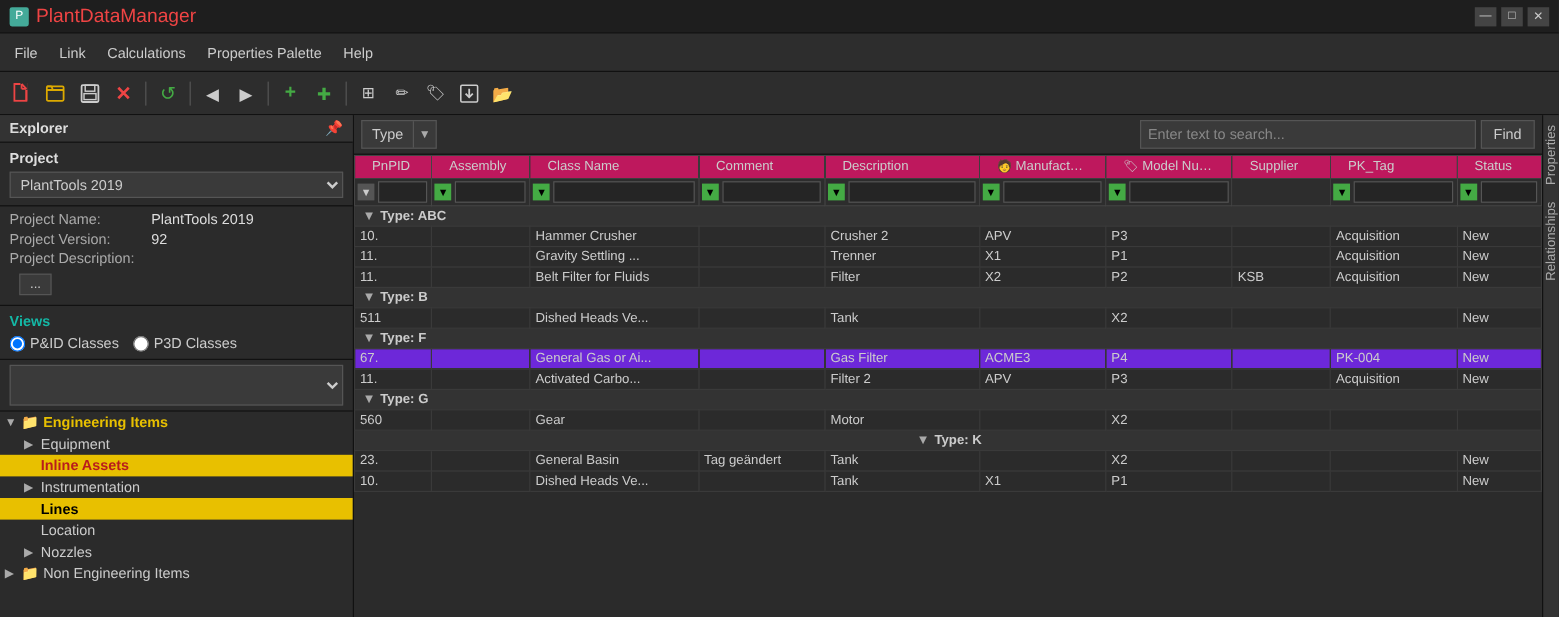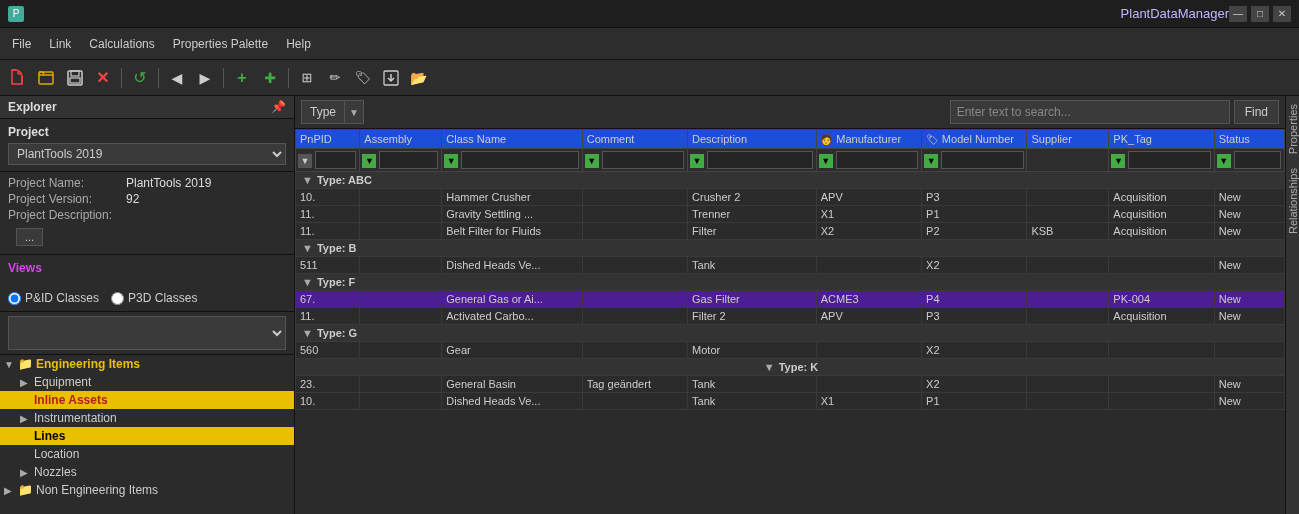--- a/index.html
+++ b/index.html
@@ -8,21 +8,21 @@
     
     .title-bar {
       background: #1e1e1e;
       height: 28px;
       display: flex;
       align-items: center;
       padding: 0 8px;
       border-bottom: 1px solid #111;
     }
     .title-bar-icon { width: 16px; height: 16px; background: #4a9; border-radius: 2px; margin-right: 6px; display: flex; align-items: center; justify-content: center; font-size: 10px; color: #fff; }
-    .title-bar-text { font-size: 13px; color: #c4b5fd; flex: 1; text-align: right; }
+    .title-bar-text { font-size: 16px; color: #ef4444; flex: 1; }
     .title-bar-controls { display: flex; gap: 4px; }
     .title-btn { width: 18px; height: 16px; background: #444; border: none; color: #ccc; cursor: pointer; font-size: 10px; display: flex; align-items: center; justify-content: center; }
 
     
     .menu-bar {
       background: #2d2d2d;
       height: 32px;
       display: flex;
       align-items: center;
       padding: 0 4px;
@@ -97,21 +97,21 @@
       margin: 4px 8px;
       padding: 2px 8px;
       background: #3a3a3a;
       border: 1px solid #555;
       color: #ccc;
       cursor: pointer;
       font-size: 11px;
     }
 
     .views-section { padding: 6px 8px; border-bottom: 1px solid #111; }
-    .views-label { font-weight: bold; color: #d946ef; margin-bottom: 16px; }
+    .views-label { font-weight: bold; color: #14b8a6; margin-bottom: 4px; }
     .views-radios { display: flex; gap: 12px; }
     .radio-label { color: #ccc; display: flex; align-items: center; gap: 4px; cursor: pointer; }
 
     .data-select-row { padding: 4px 8px; border-bottom: 1px solid #111; display: flex; gap: 4px; }
     .data-select {
       flex: 1;
       background: #3a3a3a;
       border: 1px solid #555;
       color: #ccc;
       padding: 16px 4px;
@@ -181,23 +181,23 @@
       border: 1px solid #555;
       color: #ccc;
       cursor: pointer;
       font-size: 12px;
     }
 
     
     .grid-container { flex: 1; overflow: auto; position: relative; }
     .grid-table { width: 100%; border-collapse: collapse; table-layout: fixed; }
     .grid-table th {
-      background: #1d4ed8;
+      background: #be185d;
       border: 1px solid #444;
-      padding: 3px 4px;
+      padding: 3px 14px;
       text-align: left;
       font-size: 11px;
       color: #ccc;
       font-weight: normal;
       white-space: nowrap;
       overflow: hidden;
       text-overflow: ellipsis;
       position: sticky;
       top: 0;
       z-index: 2;
@@ -560,21 +560,21 @@
               <td>Tank</td>
               <td></td>
               <td>X2</td>
               <td></td>
               <td class="pk-tag-cell"></td>
               <td class="status-cell">New</td>
             </tr>
             <tr style="background: rgb(51, 51, 51);">
               <td colspan="10" style="font-weight: bold; color: rgb(204, 204, 204); padding-left: 6px;"><span style="color:#aaa;margin-right:4px;cursor:pointer;">▼</span>Type: F</td>
             </tr>
-            <tr style="background: #4c1d95; margin-top: 40px;">
+            <tr style="background: #6d28d9; margin-top: 40px;">
               <td>67.</td>
               <td></td>
               <td>General Gas or Ai...</td>
               <td></td>
               <td>Gas Filter</td>
               <td>ACME3</td>
               <td>P4</td>
               <td></td>
               <td class="pk-tag-cell">PK-004</td>
               <td class="status-cell">New</td>

